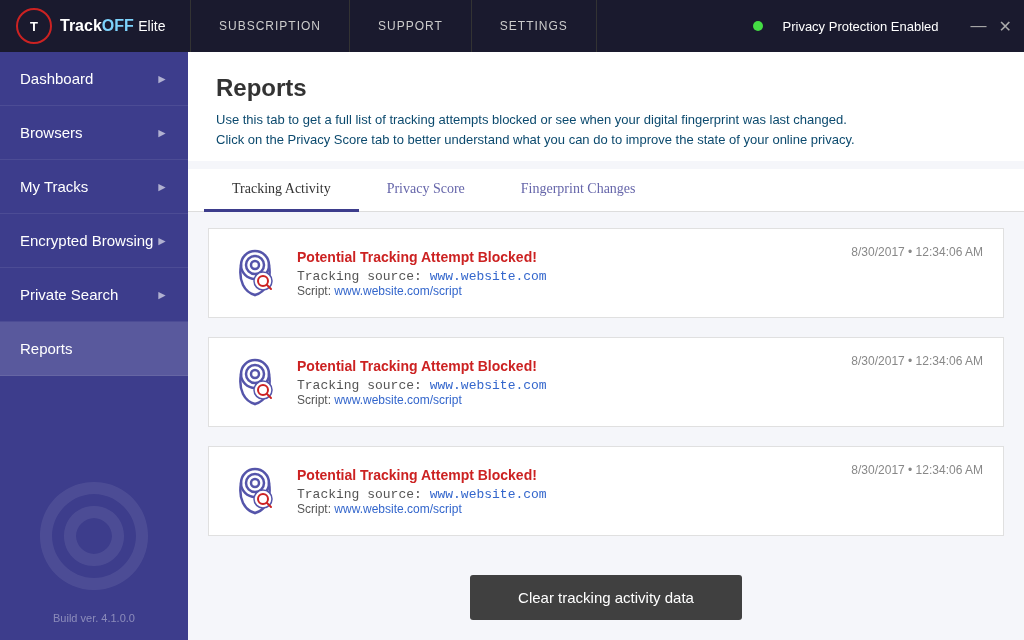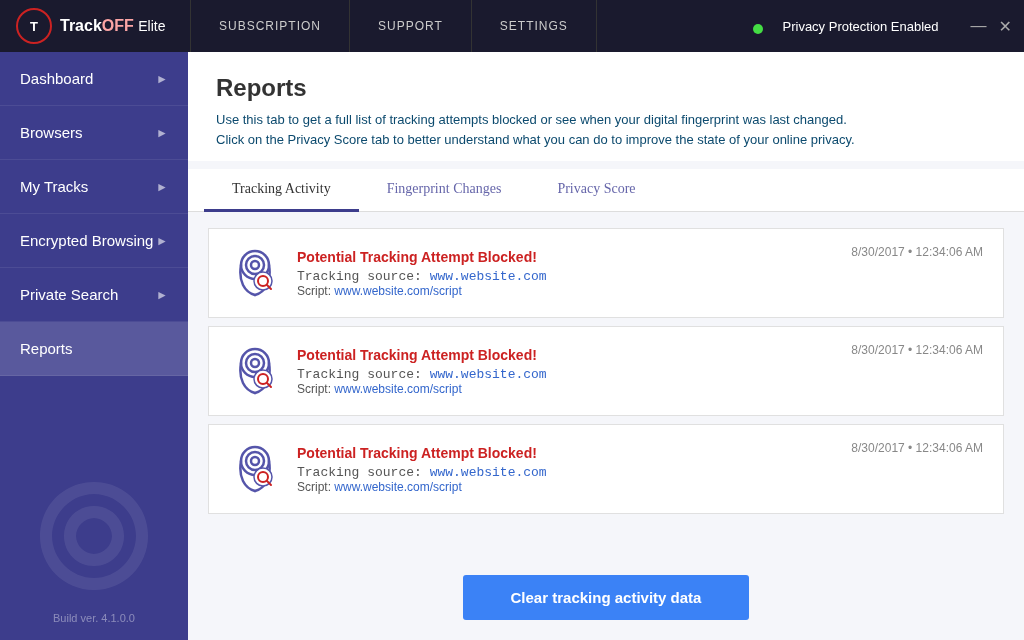--- a/index.html
+++ b/index.html
@@ -14,35 +14,35 @@
       display: flex; align-items: center; padding: 0 16px;
       min-width: 190px; height: 100%;
     }
     .logo-circle {
       width: 36px; height: 36px; border-radius: 50%;
       border: 2px solid #cc2222; display: flex; align-items: center; justify-content: center;
       margin-right: 8px; font-weight: bold; font-size: 13px; color: white;
     }
     .logo-text { font-size: 16px; font-weight: bold; color: white; }
     .logo-text .track { color: white; }
-    .logo-text .off { color: #fca5a5; }
+    .logo-text .off { color: #7dd3fc; }
     .logo-text .elite { color: white; font-weight: normal; font-size: 14px; }
 
     .nav-tabs {
       display: flex; flex: 1; height: 100%; align-items: flex-end;
       border-left: 1px solid #333;
     }
     .nav-tab {
       padding: 0 28px; height: 100%; display: flex; align-items: center;
       font-size: 12px; letter-spacing: 1px; color: #cccccc; cursor: pointer;
       border-right: 1px solid #333; text-transform: uppercase;
     }
 
     .status-area {
-      display: flex; align-items: flex-end; padding: 0 20px; gap: 20px;
+      display: flex; align-items: center; padding: 0 20px; gap: 20px;
       margin-left: auto;
     }
     .status-dot { width: 10px; height: 10px; border-radius: 50%; background: #44dd44; }
     .status-text { font-size: 13px; color: white; }
 
     .window-controls {
       display: flex; align-items: center; padding: 0 12px; gap: 12px;
     }
     .win-btn { color: #aaa; cursor: pointer; font-size: 16px; }
 
@@ -97,21 +97,21 @@
 
     
     .content-area {
       flex: 1; overflow: hidden; padding: 16px 20px;
       display: flex; flex-direction: column; gap: 0;
     }
 
     
     .tracking-list {
       flex: 1; overflow-y: auto; overflow-x: hidden;
-      display: flex; flex-direction: column; gap: 4px;
+      display: flex; flex-direction: column; gap: 15px;
     }
     .tracking-list::-webkit-scrollbar { width: 8px; }
     .tracking-list::-webkit-scrollbar-track { background: #f0f0f0; }
     .tracking-list::-webkit-scrollbar-thumb { background: #bbb; border-radius: 4px; }
 
     .tracking-item {
       display: flex; align-items: center; background: white;
       border: 1px solid #e0e0e0; padding: 16px 20px; margin-bottom: 4px;
       position: relative;
     }
@@ -123,22 +123,22 @@
     .tracking-source a { color: #3366cc; text-decoration: none; }
     .tracking-script { font-size: 12px; color: #555; }
     .tracking-script a { color: #3366cc; text-decoration: none; }
     .tracking-time { font-size: 12px; color: #888; white-space: nowrap; align-self: flex-start; }
 
     
     .clear-btn-wrapper {
       display: flex; justify-content: center; padding: 14px 0 4px;
     }
     .clear-btn {
-      background: #3b82f6; color: white; border: none; padding: 14px 48px;
-      font-size: 15px; font-weight: 700; cursor: pointer; border-radius: 3px;
+      background: #404040; color: white; border: none; padding: 14px 48px;
+      font-size: 15px; font-weight: 400; cursor: pointer; border-radius: 3px;
     }
   </style>
 </head>
 <body>
 
 <div class="titlebar">
   <div class="logo-area">
     <div class="logo-circle">T</div>
     <span class="logo-text">
       <span class="track">Track</span><span class="off">OFF</span> <span class="elite">Elite</span>
@@ -197,22 +197,22 @@
 
   <div class="main-content">
     <div class="page-header">
       <h1 class="page-title">Reports</h1>
       <p class="page-desc">Use this tab to get a full list of tracking attempts blocked or see when your digital fingerprint was last changed.</p>
       <p class="page-desc">Click on the Privacy Score tab to better understand what you can do to improve the state of your online privacy.</p>
     </div>
 
     <div class="tabs-bar">
       <div class="tab active">Tracking Activity</div>
+      <div class="tab">Privacy Score</div>
       <div class="tab">Fingerprint Changes</div>
-      <div class="tab">Privacy Score</div>
     </div>
 
     <div class="content-area">
       <div class="tracking-list">
 
         <div class="tracking-item">
           <div class="tracking-icon">
             <svg viewBox="0 0 52 52" xmlns="http://www.w3.org/2000/svg">
 
               <circle cx="26" cy="20" r="14" fill="none" stroke="#5555aa" stroke-width="2.5"></circle>

